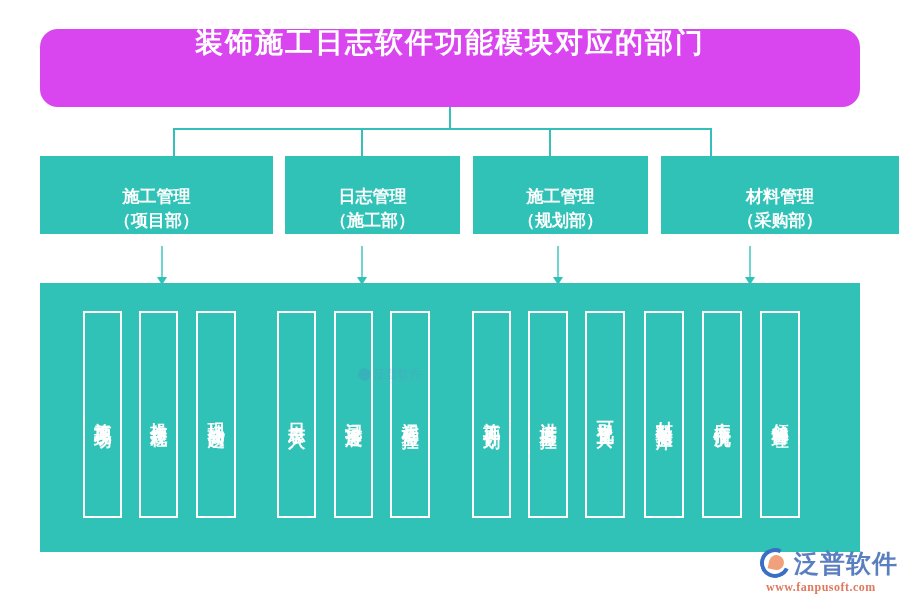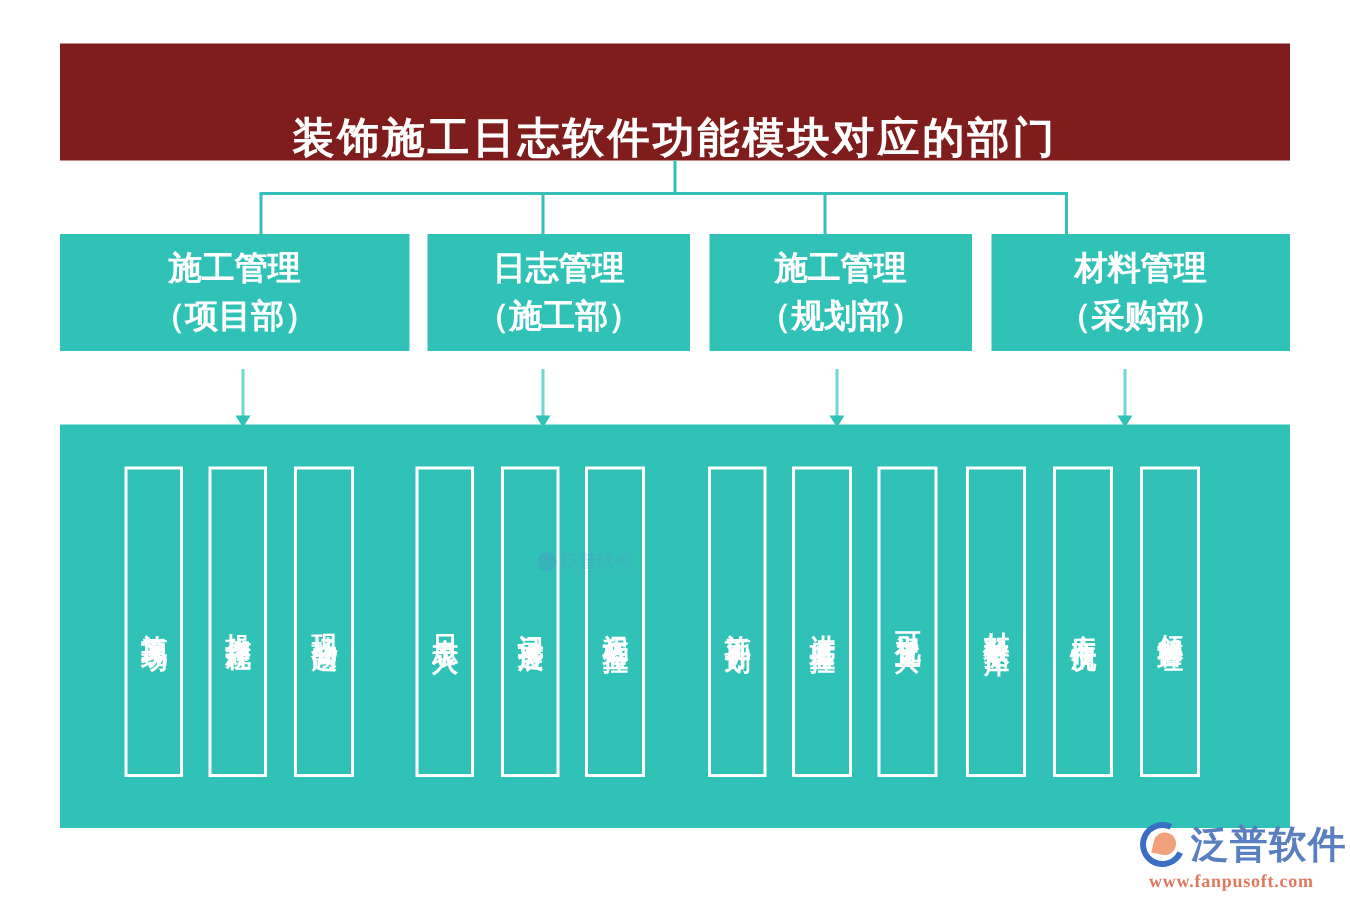--- a/index.html
+++ b/index.html
@@ -20,24 +20,25 @@
     background: #ffffff;
   }
 
   
   .title-banner {
     position: absolute;
     left: 40px;
     top: 29px;
     width: 820px;
     height: 78px;
-    background: #7f1d1d;
-    display: flex;
-    align-items: flex-end;
+    background: #d946ef;
+    display: flex;
+    align-items: flex-start;
     justify-content: center;
+    border-radius: 18px;
   }
   .title-text {
     color: #ffffff;
     font-size: 28px;
     font-weight: bold;
     letter-spacing: 2px;
     line-height: 1;
     white-space: nowrap;
   }
 
@@ -68,23 +69,23 @@
 
   
   .dept {
     position: absolute;
     top: 156px;
     height: 78px;
     background: #31c2b7;
     display: flex;
     flex-direction: column;
     align-items: center;
-    justify-content: center;
+    justify-content: flex-end;
     color: #ffffff;
-    font-size: 22px;
+    font-size: 17px;
     font-weight: bold;
     line-height: 1.45;
   }
   .dept .ln { white-space: nowrap; }
 
   
   .arrow {
     position: absolute;
     top: 246px;
     width: 2px;
@@ -245,21 +246,21 @@
         <span class="ln">（项目部）</span>
       </div>
       <div class="dept" style="left: 285px; width: 175px;">
         <span class="ln">日志管理</span>
         <span class="ln">（施工部）</span>
       </div>
       <div class="dept" style="left: 473px; width: 175px;">
         <span class="ln">施工管理</span>
         <span class="ln">（规划部）</span>
       </div>
-      <div class="dept" style="left: 661px; width: 199px;">
+      <div class="dept" style="left: 661px; width: 238px;">
         <span class="ln">材料管理</span>
         <span class="ln">（采购部）</span>
       </div>
     </div>
 
   <div id="arrow-layer">
       <div class="arrow" style="left: 161px;"></div>
       <div class="arrow" style="left: 361px;"></div>
       <div class="arrow" style="left: 557px;"></div>
       <div class="arrow" style="left: 749px;"></div>

